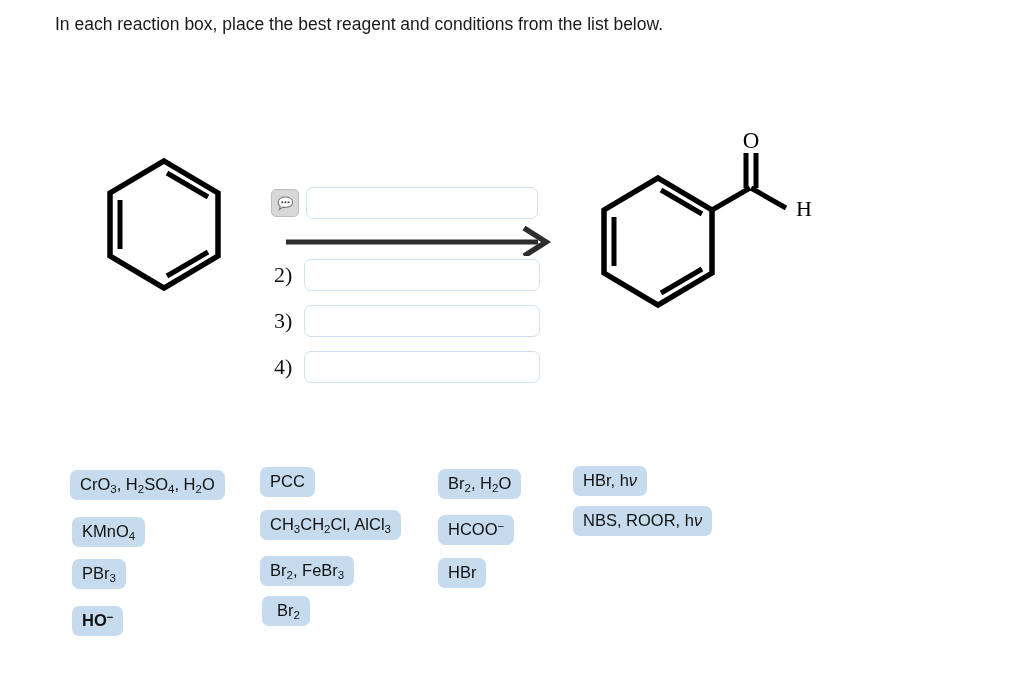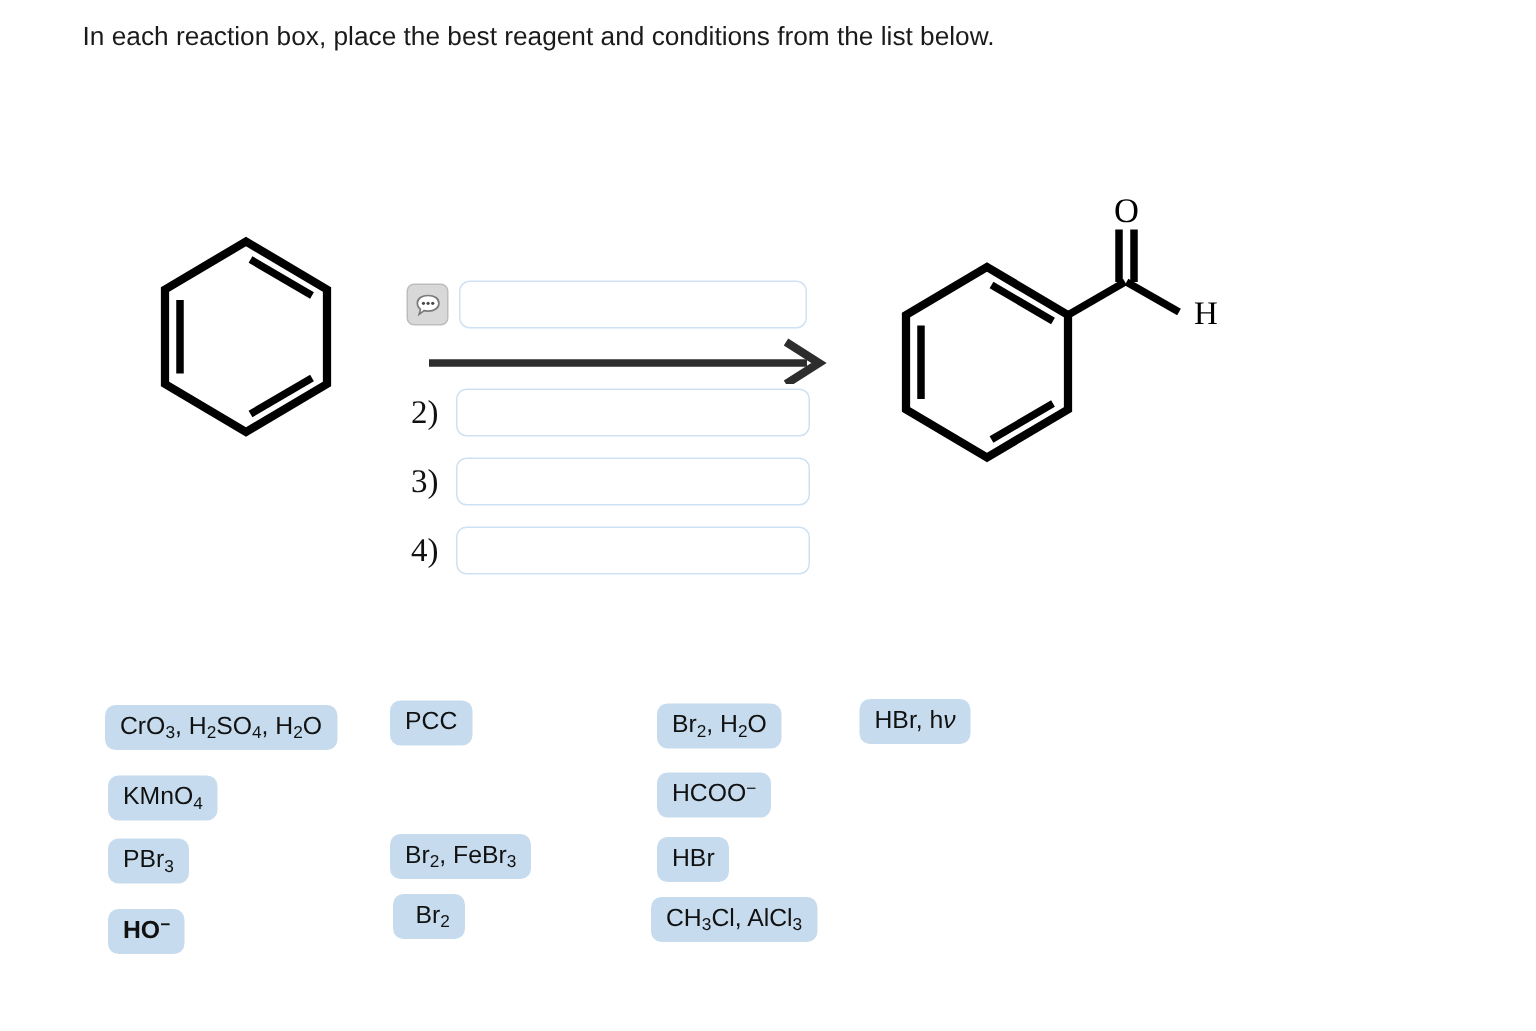--- a/index.html
+++ b/index.html
@@ -225,20 +225,21 @@
   </div>
 
 </div>
 
 <div id="reagent-bank">
     <div class="chip" style="left: 70px; top: 470px;">CrO<sub>3</sub>, H<sub>2</sub>SO<sub>4</sub>, H<sub>2</sub>O</div>
     <div class="chip" style="left: 72px; top: 517px;">KMnO<sub>4</sub></div>
     <div class="chip" style="left: 72px; top: 559px;">PBr<sub>3</sub></div>
     <div class="chip" style="left: 72px; top: 606px; font-weight: bold;">HO<sup>−</sup></div>
     <div class="chip" style="left: 260px; top: 467px;">PCC</div>
+    <div class="chip" style="left: 260px; top: 510px;">CH<sub>3</sub>CH<sub>2</sub>Cl, AlCl<sub>3</sub></div>
     <div class="chip" style="left: 260px; top: 556px;">Br<sub>2</sub>, FeBr<sub>3</sub></div>
     <div class="chip" style="left: 262px; top: 596px; padding-left: 15px;">Br<sub>2</sub></div>
     <div class="chip" style="left: 438px; top: 469px;">Br<sub>2</sub>, H<sub>2</sub>O</div>
     <div class="chip" style="left: 438px; top: 515px;">HCOO<sup>−</sup></div>
     <div class="chip" style="left: 438px; top: 558px; text-align: center;">HBr</div>
-    <div class="chip" style="left: 434px; top: 598px;">CH<sub>3</sub>Cl, AlCl<sub>3</sub></div>
     <div class="chip" style="left: 573px; top: 466px;">HBr, h<span class="nu">ν</span></div>
+    <div class="chip" style="left: 573px; top: 506px;">NBS, ROOR, h<span class="nu">ν</span></div>
   </div>
 
 </body></html>

